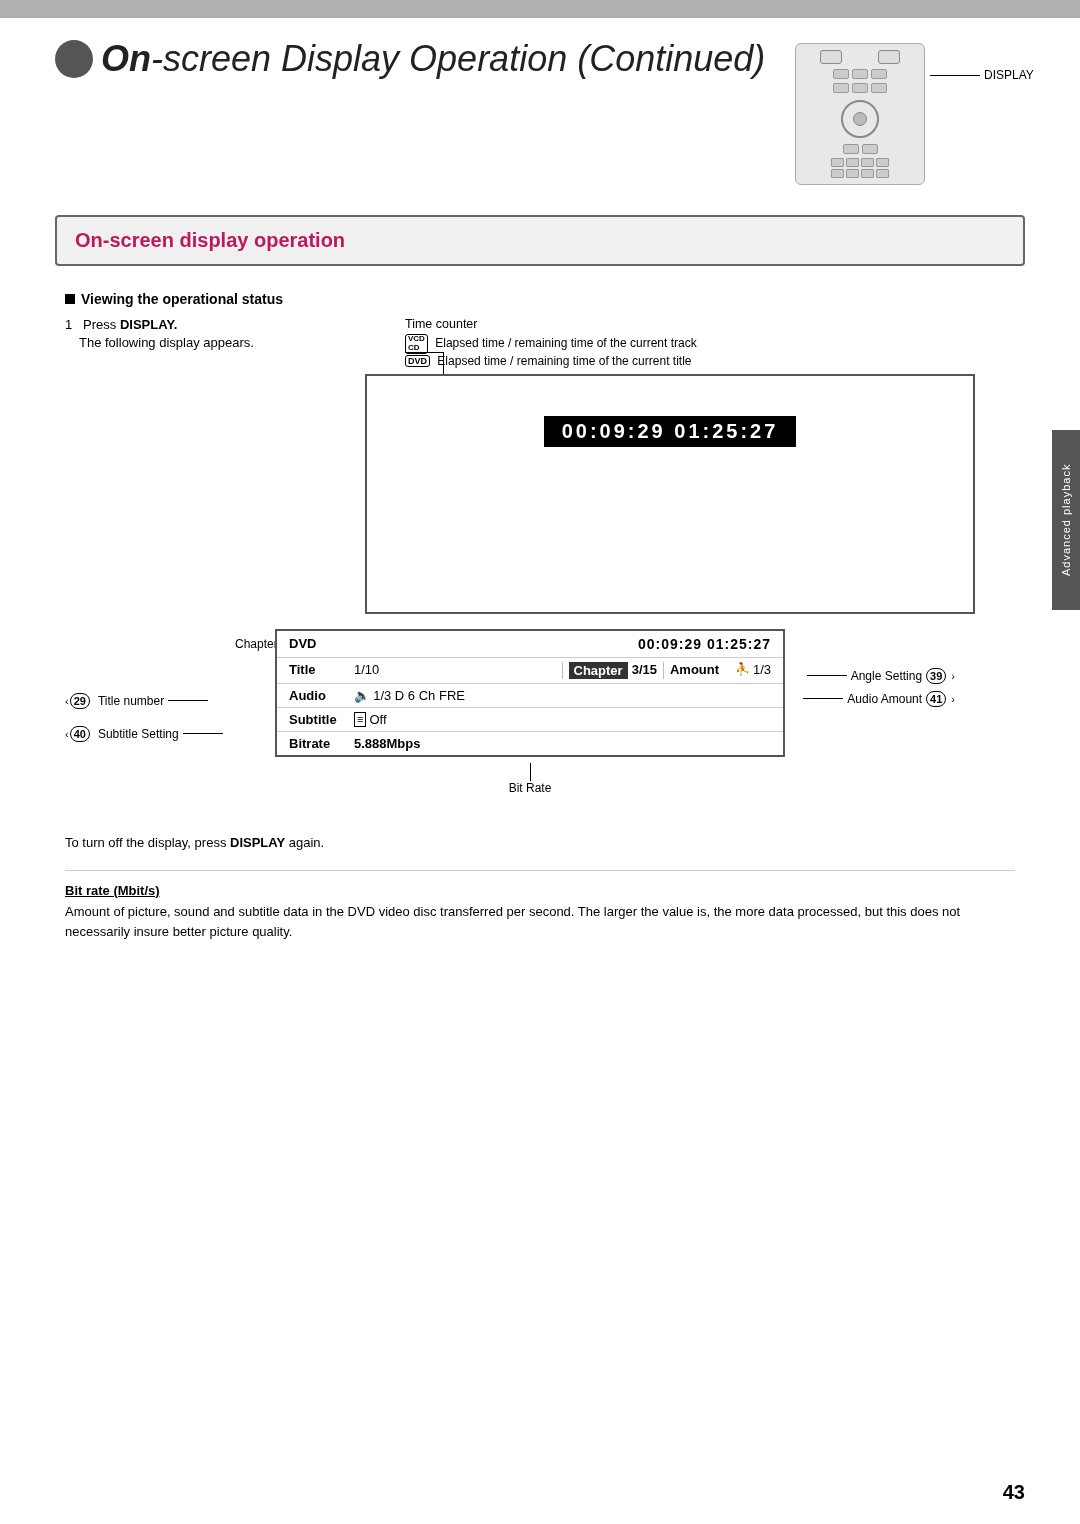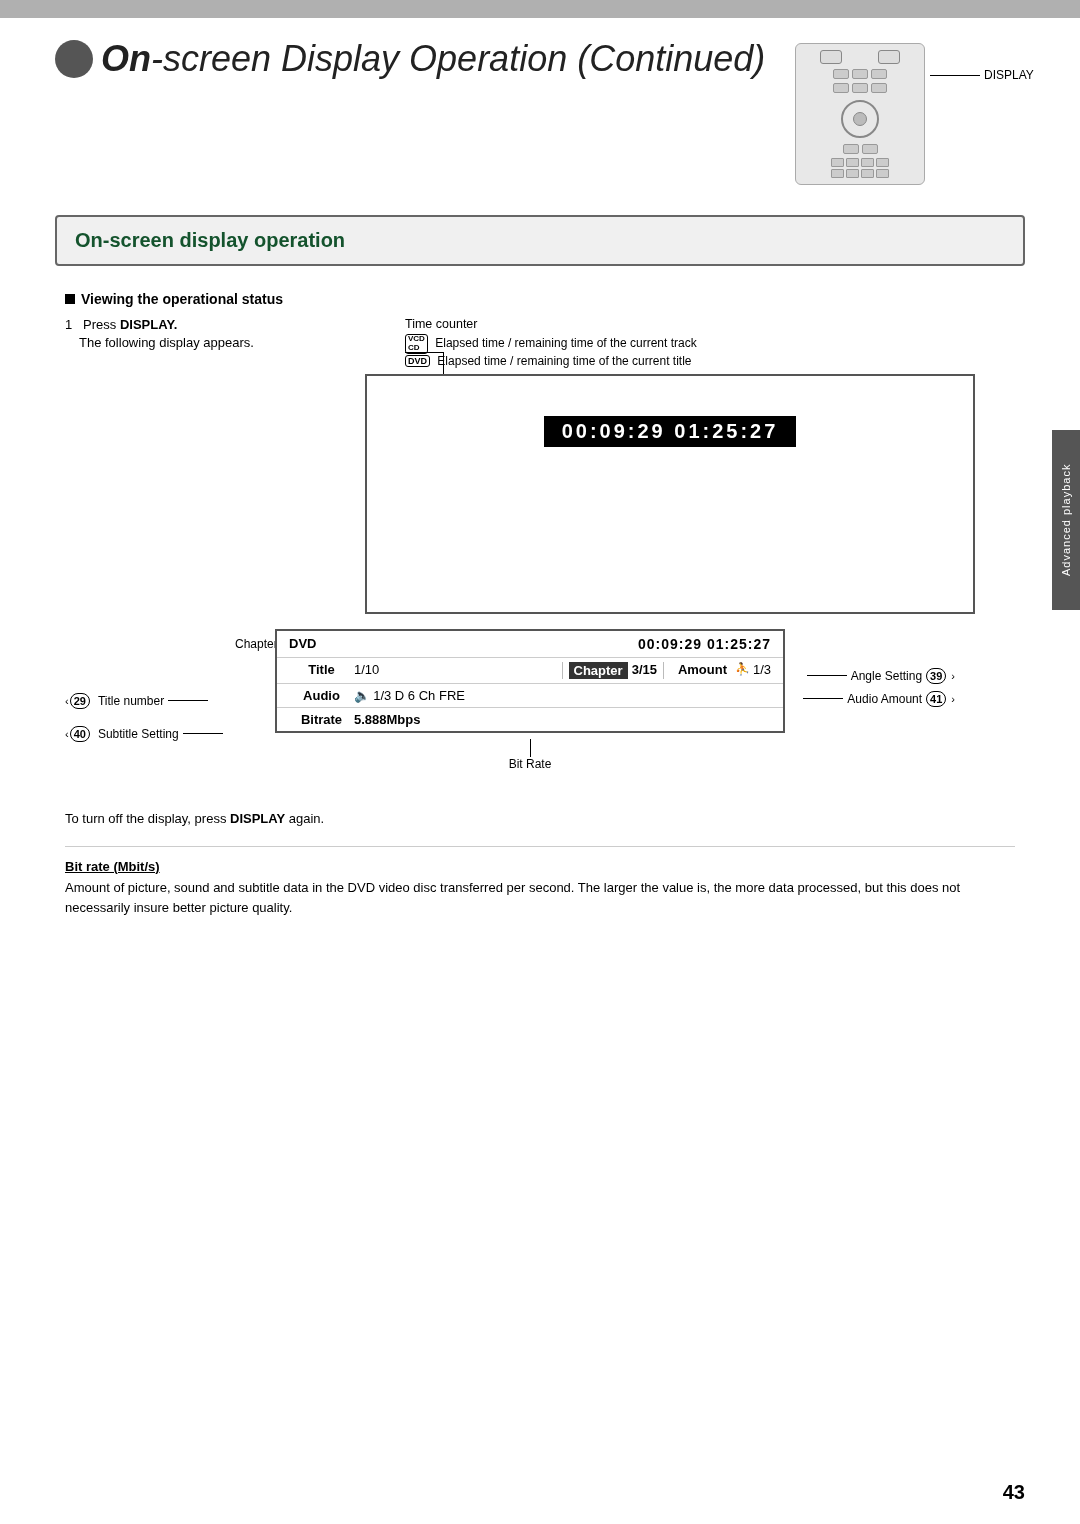--- a/index.html
+++ b/index.html
@@ -149,21 +149,21 @@
       border: 2px solid #666;
       border-radius: 4px;
       padding: 12px 18px;
       margin-bottom: 25px;
       background: #f0f0f0;
     }
 
     .section-title {
       font-size: 20px;
       font-weight: bold;
-      color: #14532d;
+      color: #be185d;
     }
 
     
     .body-content {
       padding: 0 10px;
     }
 
     .subsection-title {
       font-weight: bold;
       margin-bottom: 10px;
@@ -327,21 +327,20 @@
       font-size: 13px;
     }
 
     .dd-row:last-child {
       border-bottom: none;
     }
 
     .dd-field-label {
       font-weight: bold;
       min-width: 65px;
-      text-align: center;
     }
 
     .dd-field-val {
       flex: 1;
     }
 
     .dd-chapter-box {
       background: #333;
       color: #fff;
       padding: 1px 5px;
@@ -574,20 +573,25 @@
               <span class="dd-field-label">Amount</span>
               <span style="font-size:12px; margin-right:3px;">⛹</span>
               <span>1/3</span>
             </div>
             <div class="dd-row">
               <span class="dd-field-label">Audio</span>
               <span style="margin-right:3px;">🔈</span>
               <span>1/3  D  6 Ch FRE</span>
             </div>
             <div class="dd-row">
+              <span class="dd-field-label">Subtitle</span>
+              <span style="margin-right:3px; font-size:11px; border:1px solid #000; padding:0 2px;">≡</span>
+              <span>Off</span>
+            </div>
+            <div class="dd-row">
               <span class="dd-field-label">Bitrate</span>
               <span style="font-weight:bold;">5.888Mbps</span>
             </div>
           </div>
 
           <div class="bit-rate-annotation">
             <div style="width:1px; height:18px; background:#000; margin:0 auto;"></div>
             <span>Bit Rate</span>
           </div>
         </div>

